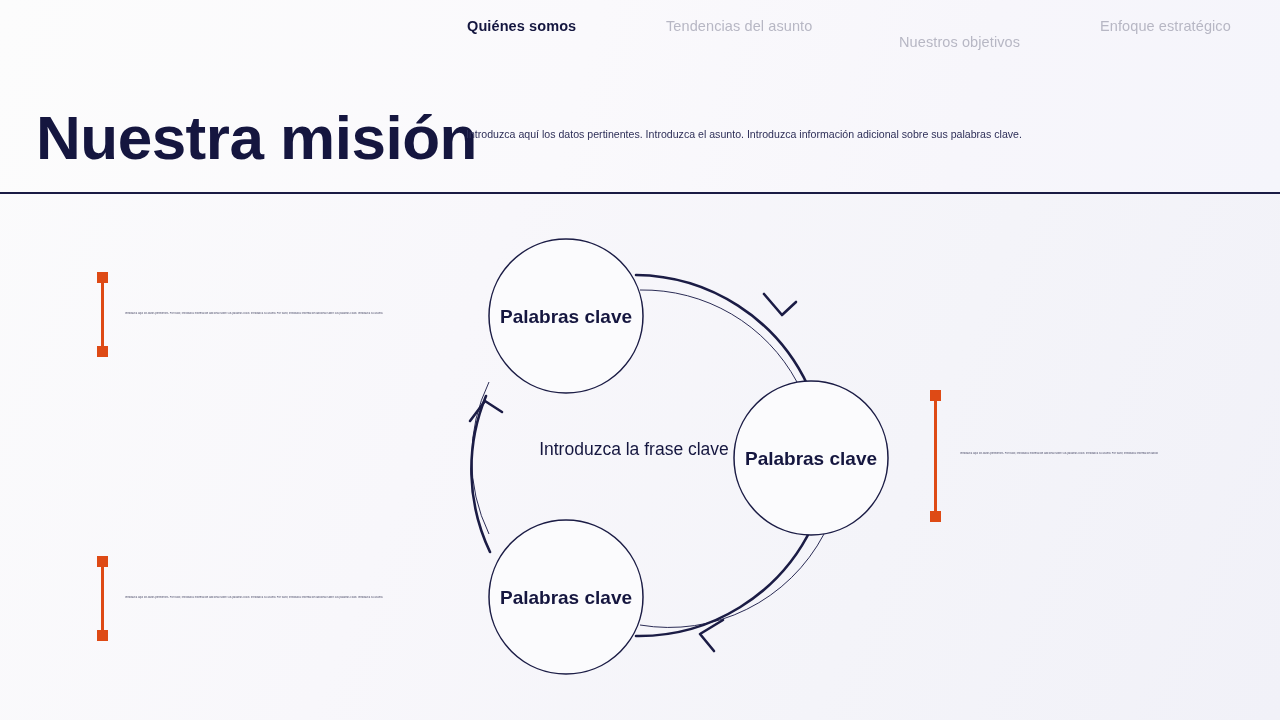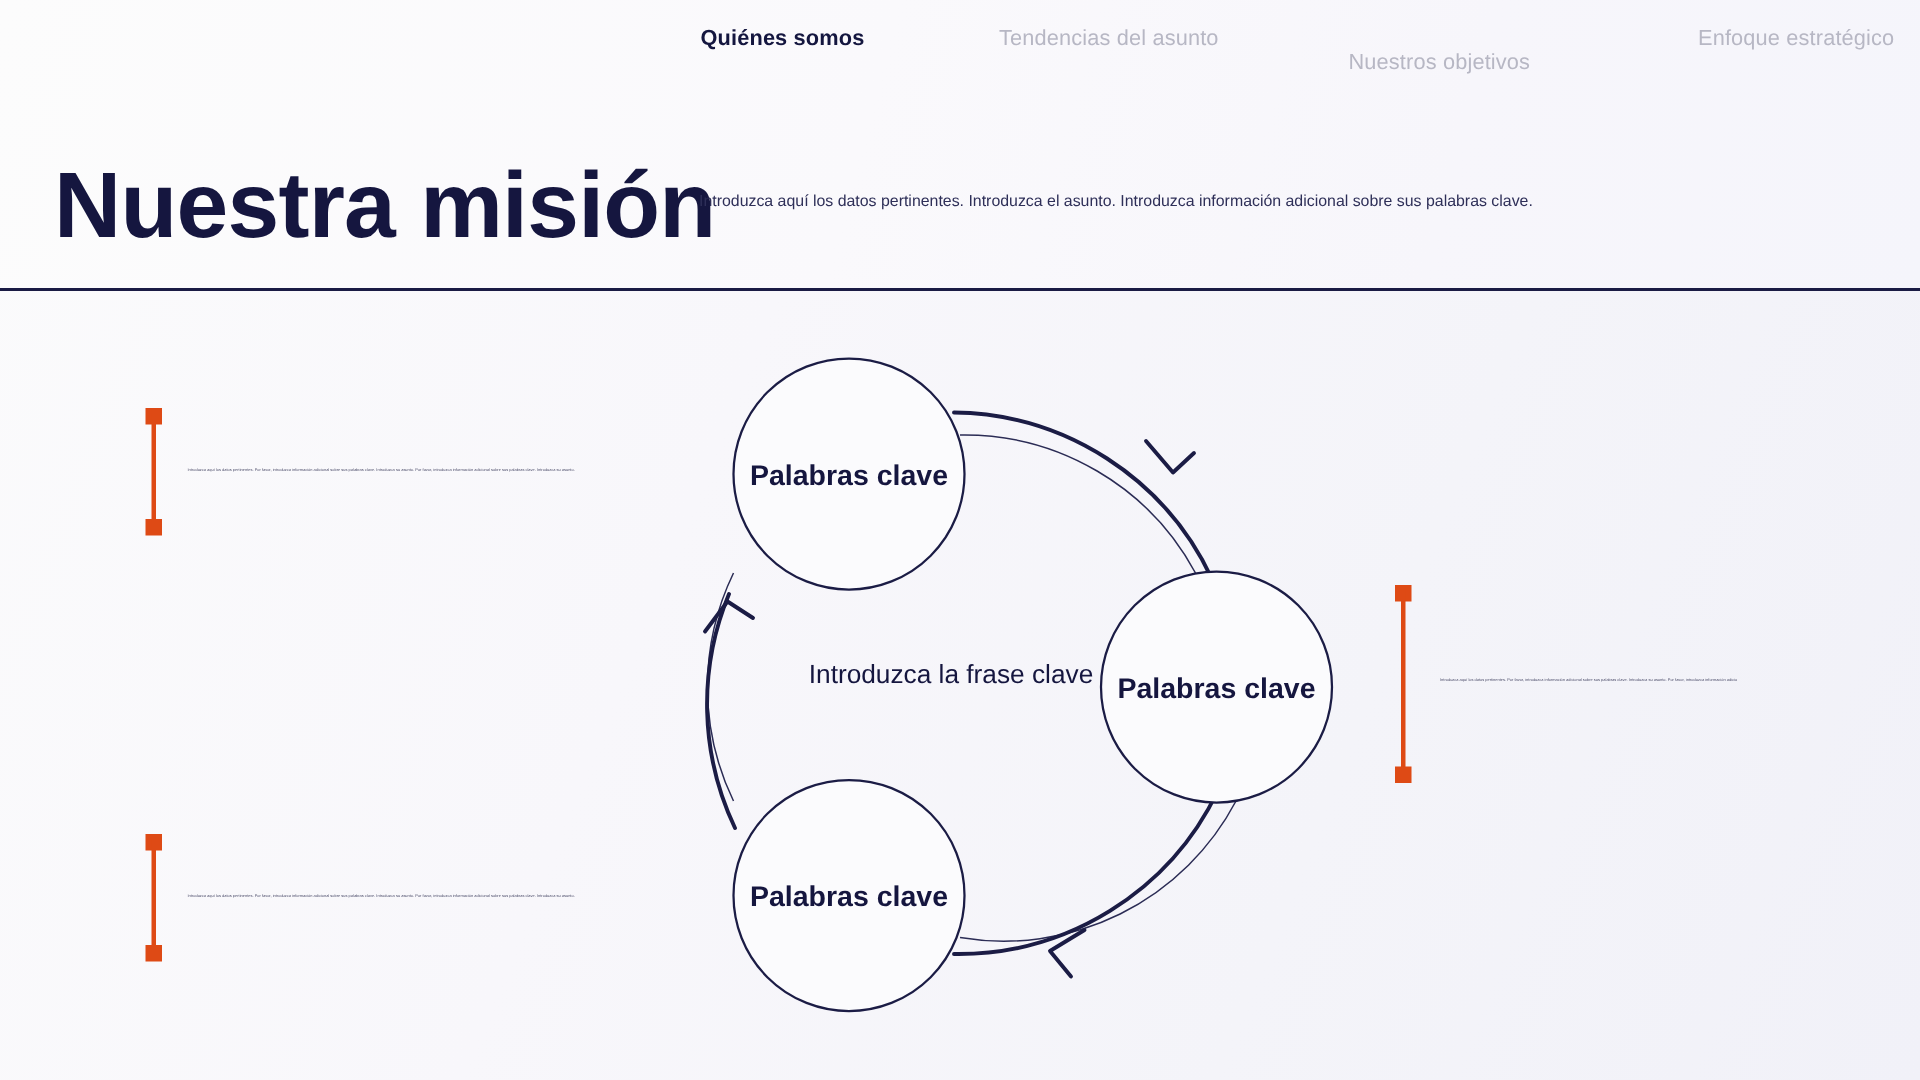--- a/index.html
+++ b/index.html
@@ -67,21 +67,21 @@
     color: #14163f;
     font-weight: 700;
   }
   .nav-item.inactive {
     color: #b7b7c4;
     font-weight: 400;
   }
   .nav-0 { left: 467px; }
   .nav-1 { left: 666px; }
   .nav-2 { left: 899px; margin-top: 16px; }
-  .nav-3 { left: 1132px; }
+  .nav-3 { left: 1100px; }
 
   
   .title {
     position: absolute;
     left: 36px;
     top: 101px;
     font-size: 62px;
     line-height: 74px;
     font-weight: 700;
     letter-spacing: -0.5px;

